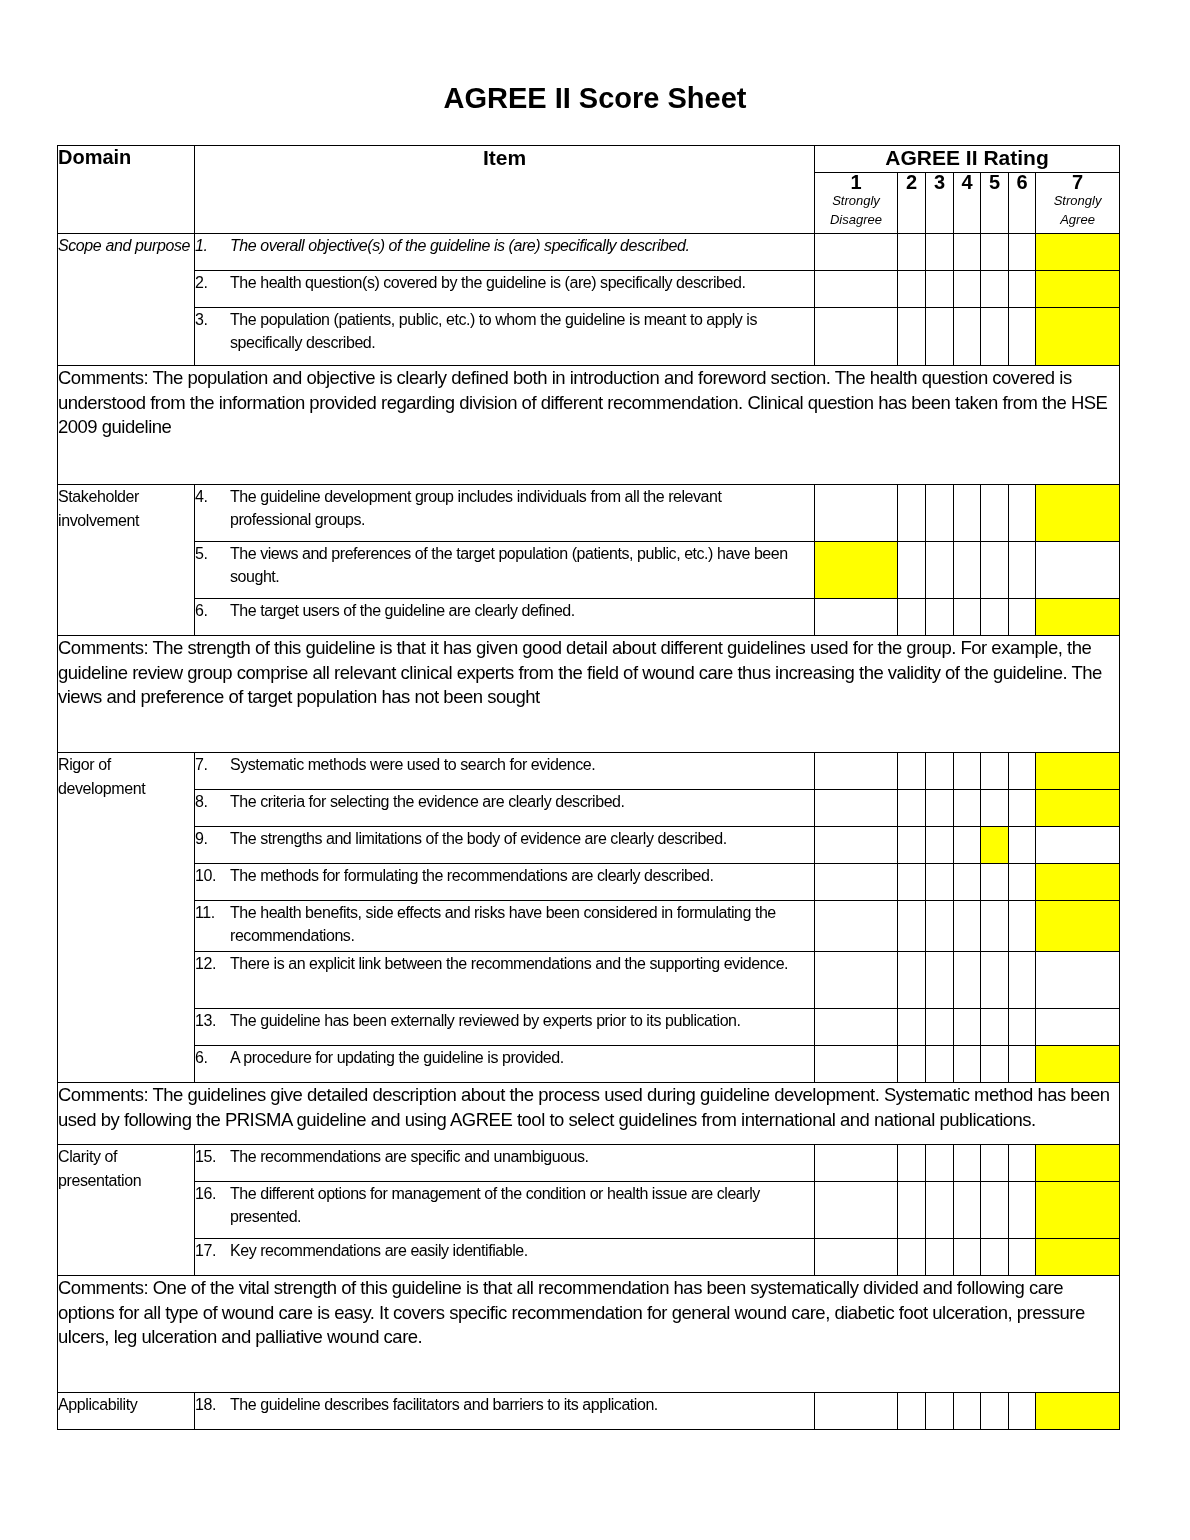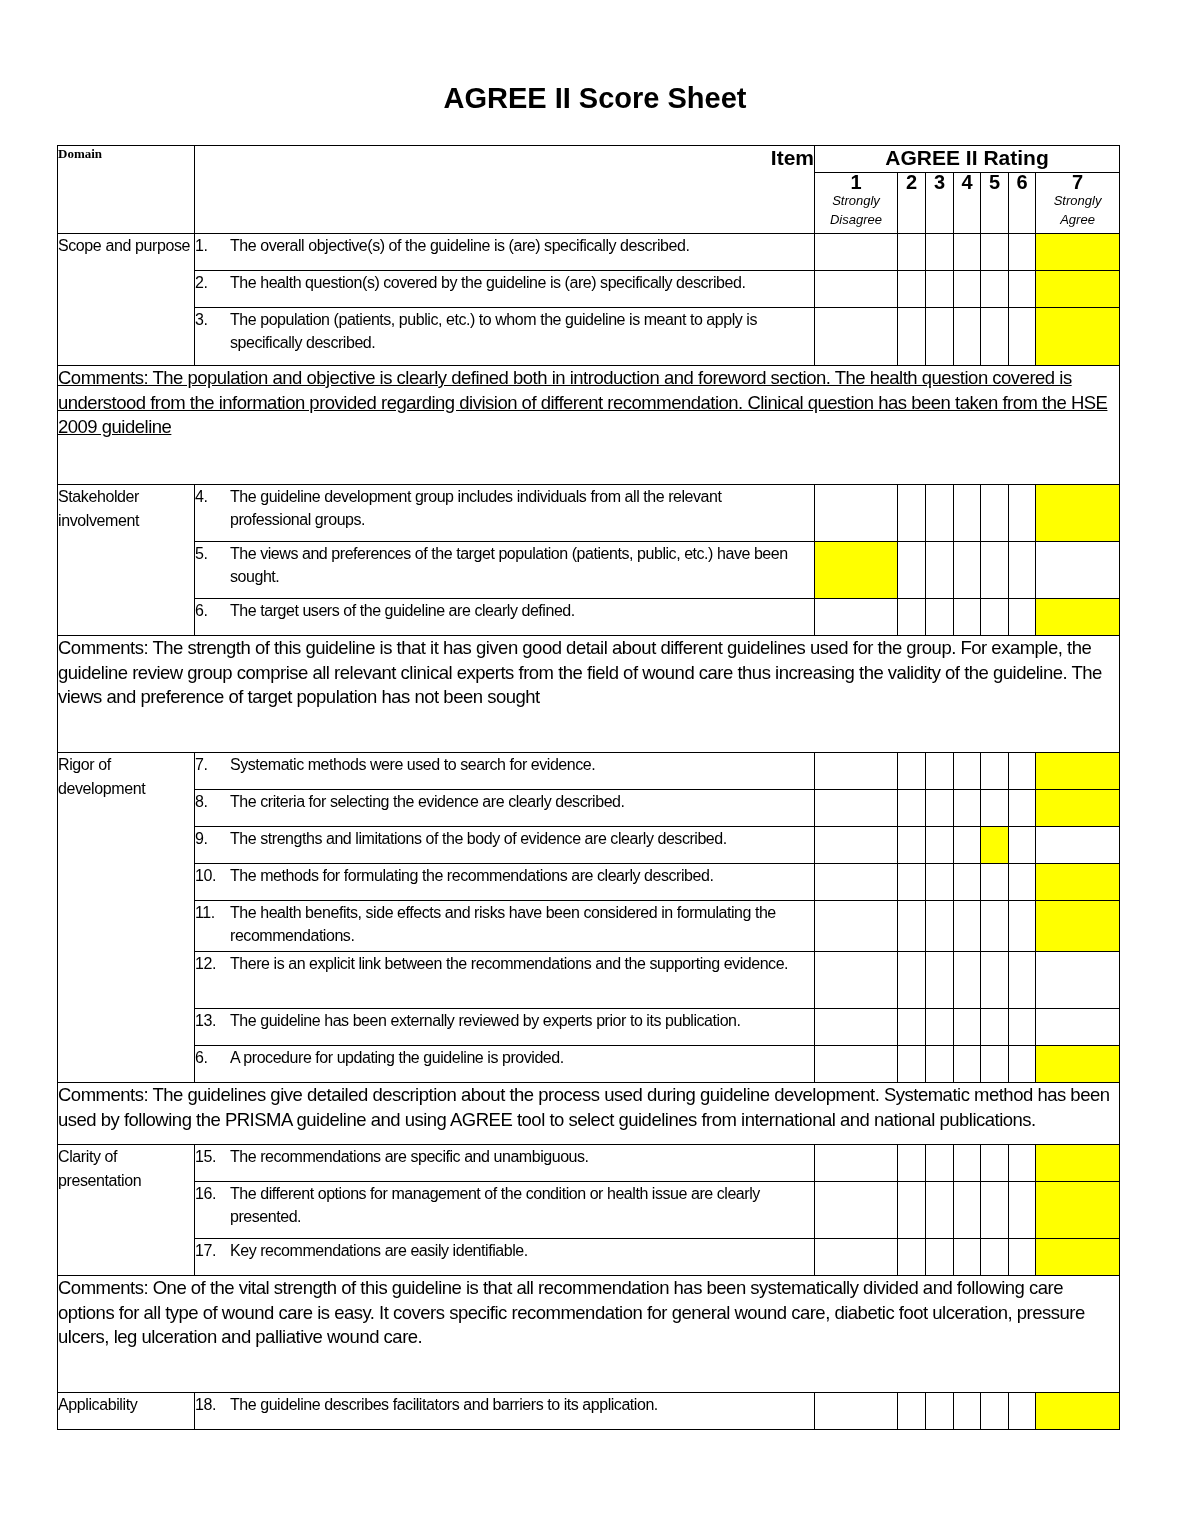--- a/index.html
+++ b/index.html
@@ -3,22 +3,22 @@
   <meta charset="utf-8">
   <style>
     html, body { margin: 0; padding: 0; background: #ffffff; }
     body { width: 1190px; height: 1540px; position: relative; font-family: "Liberation Sans", sans-serif; color: #000; }
     .title { position: absolute; top: 82px; left: 0; width: 1190px; text-align: center; font-weight: bold; font-size: 29px; }
     table.sheet {
       position: absolute; top: 145px; left: 57px; width: 1062px;
       border-collapse: collapse; table-layout: fixed;
     }
     table.sheet td, table.sheet th { border: 1.3px solid #000; padding: 0; vertical-align: top; }
-    th.domain-h { font-size: 13px; font-weight: bold; text-align: left; padding-left: 14px; vertical-align: middle; font-family: Liberation Serif, serif; }
-    th.item-h { font-size: 21px; font-weight: bold; text-align: right; vertical-align: middle; }
+    th.domain-h { font-size: 20px; font-weight: bold; text-align: left; padding-left: 14px; vertical-align: middle; }
+    th.item-h { font-size: 21px; font-weight: bold; text-align: center; vertical-align: middle; }
     th.rating-h { font-size: 21px; font-weight: bold; text-align: center; height: 26px; vertical-align: middle; }
     th.scale { text-align: center; vertical-align: middle; font-weight: bold; font-size: 20px; line-height: 18px; height: 60px; }
     th.scale .sub { display: block; font-weight: normal; font-style: italic; font-size: 13px; line-height: 19px; }
     td.domain { padding: 6px 10px; font-size: 16px; line-height: 24px; letter-spacing: -0.4px; }
     td.item { padding: 5px 10px; font-size: 16px; line-height: 23px; letter-spacing: -0.45px; margin-top: 16px; }
     td.item .num { display: inline-block; width: 35px; vertical-align: top; }
     td.item .txt { display: inline-block; width: 560px; vertical-align: top; }
     td.cell { background: #fff; }
     td.cell.on { background: #ffff00; }
     td.comment { padding: 5px 10px 10px 10px; font-size: 18.5px; line-height: 24.5px; letter-spacing: -0.5px; }
@@ -50,21 +50,21 @@
       <th class="scale"><span>1</span><span class="sub">Strongly Disagree</span></th>
       <th class="scale">2</th>
       <th class="scale">3</th>
       <th class="scale">4</th>
       <th class="scale">5</th>
       <th class="scale">6</th>
       <th class="scale"><span>7</span><span class="sub">Strongly Agree</span></th>
     </tr>
   </thead>
   <tbody id="sheet-body">
-      <tr style="height: 37px;">
+      <tr style="height: 37px; font-style: italic;">
         <td class="domain" rowspan="3">Scope and purpose</td>
         <td class="item"><span class="num">1.</span><span class="txt">The overall objective(s) of the guideline is (are) specifically described.</span></td>
         <td class="cell"></td>
         <td class="cell"></td>
         <td class="cell"></td>
         <td class="cell"></td>
         <td class="cell"></td>
         <td class="cell"></td>
         <td class="cell on" style="background: rgb(255, 255, 0);"></td>
       </tr>
@@ -81,21 +81,21 @@
       <tr style="height: 58px;">
         <td class="item"><span class="num">3.</span><span class="txt">The population (patients, public, etc.) to whom the guideline is meant to apply is specifically described.</span></td>
         <td class="cell"></td>
         <td class="cell"></td>
         <td class="cell"></td>
         <td class="cell"></td>
         <td class="cell"></td>
         <td class="cell"></td>
         <td class="cell on" style="background: rgb(255, 255, 0);"></td>
       </tr>
-      <tr style="height: 119px; text-decoration: underline;">
+      <tr style="height: 119px;">
         <td class="comment" colspan="9">Comments: The population and objective is clearly defined both in introduction and foreword section. The health question covered is understood from the information provided regarding division of different recommendation.  Clinical question has been taken from the HSE 2009 guideline</td>
       </tr>
       <tr style="height: 57px;">
         <td class="domain" rowspan="3">Stakeholder involvement</td>
         <td class="item"><span class="num">4.</span><span class="txt">The guideline development group includes individuals from all the relevant professional groups.</span></td>
         <td class="cell"></td>
         <td class="cell"></td>
         <td class="cell"></td>
         <td class="cell"></td>
         <td class="cell"></td>

